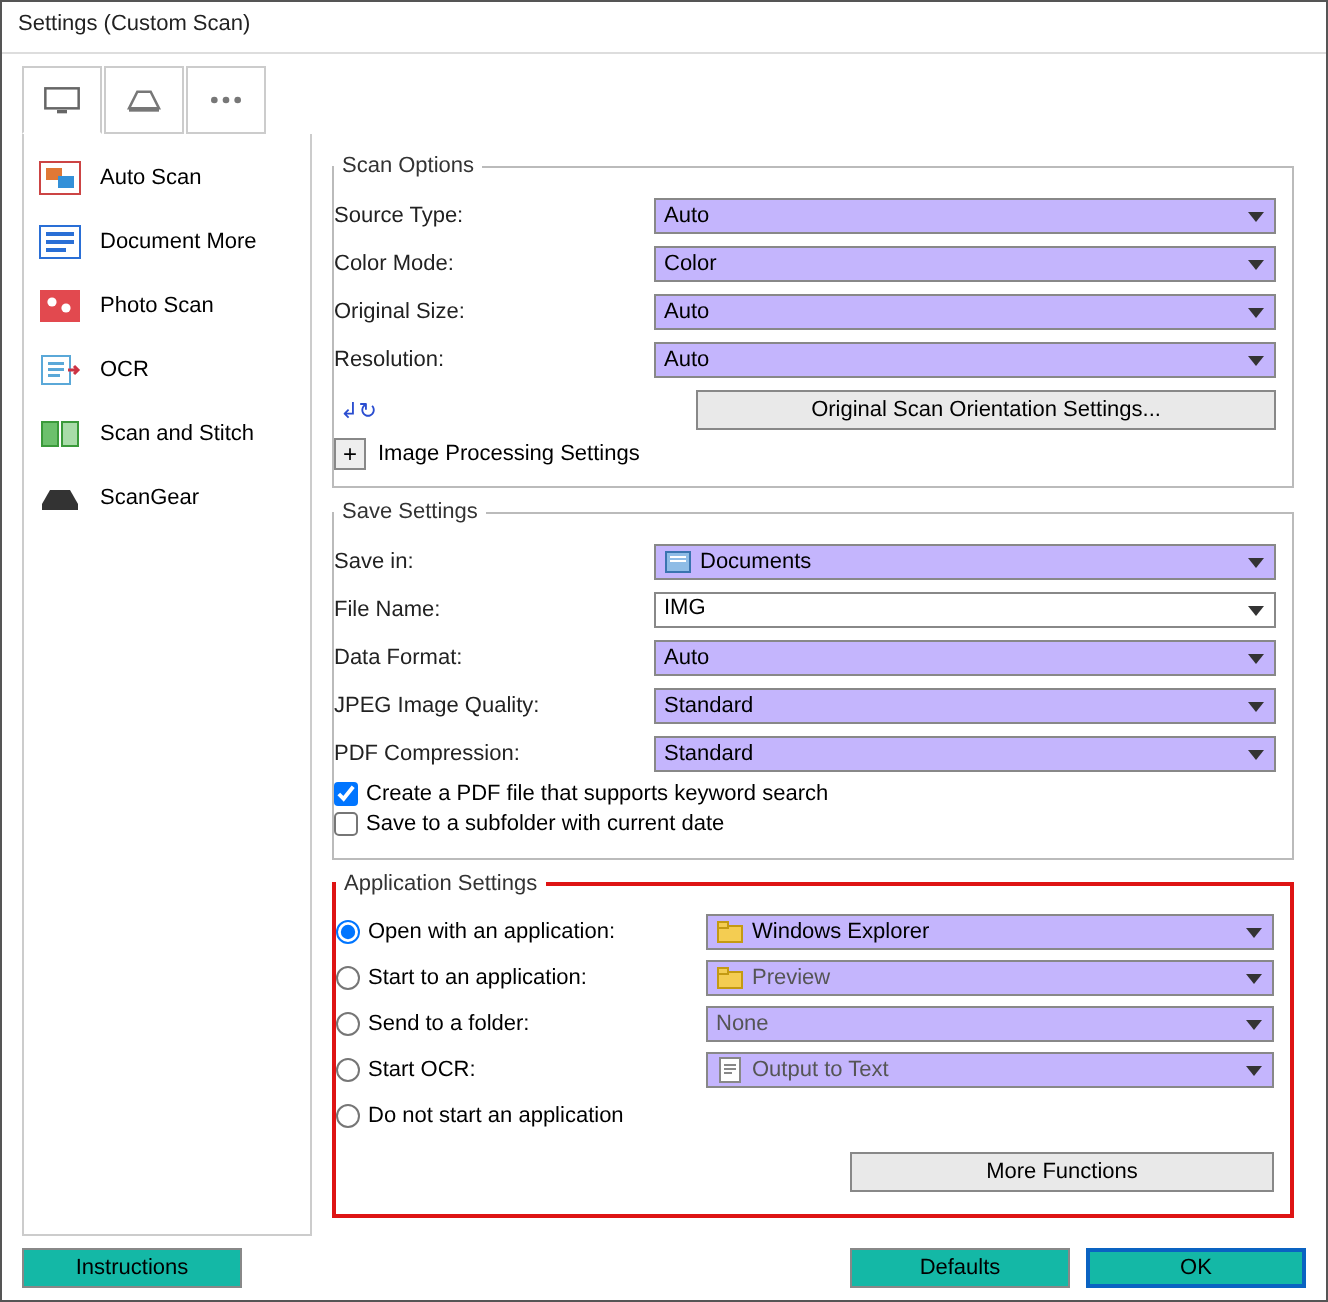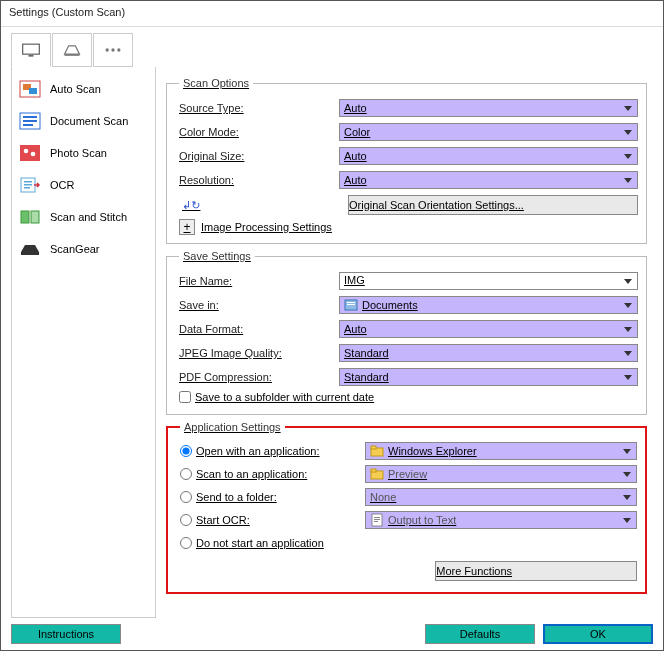--- a/index.html
+++ b/index.html
@@ -10,28 +10,28 @@
 .toolbar-tab { width: 40px; height: 34px; border: 1px solid #ccc; background: #fff; display:flex; align-items:center; justify-content:center; margin-right: 1px; }
 .toolbar-tab.active { border-bottom:1px solid #fff; position:relative; z-index:3;}
 .toolbar-tab svg { width:20px; height:16px; }
 .main { flex:1; display:flex; padding: 0 10px 0 10px; overflow:hidden; }
 .sidebar { width:145px; border:1px solid #ccc; background:#fff; margin-top:-1px; display:flex; flex-direction:column; padding-top:6px; position:relative; z-index:2;}
 .sidebar-item { height:32px; display:flex; align-items:center; padding:0 6px; gap:8px; cursor:default;}
 .sidebar-item.selected { background:#0078d7; color:#fff; }
 .side-icon { width:24px; height:20px; display:flex; align-items:center; justify-content:center;}
 .side-icon svg{width:22px;height:18px;}
 .content { flex:1; padding: 10px 6px 6px 10px; overflow:auto;}
-fieldset { border:1px solid #bbb; margin-bottom:6px; padding:6px 8px 8px 12px;text-decoration:underline; }
+fieldset { border:1px solid #bbb; margin-bottom:6px; padding:6px 8px 8px 0; }
 legend { padding:0 4px; color:#333;}
 .row { display:flex; align-items:center; height:22px; margin:2px 0;}
 .lbl { width:160px; color:#222;}
 .combo { flex:1; height:18px; background:#c4b5fd; border:1px solid #888; padding:1px 16px 1px 4px; position:relative; display:flex; align-items:center;}
 .combo::after { content:""; position:absolute; right:5px; top:6px; border-left:4px solid transparent; border-right:4px solid transparent; border-top:5px solid #333;}
 .combo .ico { width:14px; height:14px; margin-right:4px; display:inline-flex; align-items:center; justify-content:center;}
-.btn-wide { width:290px; height:20px; background:#e9e9e9; border:1px solid #888; text-align:left; line-height:18px; margin-left:auto;}
+.btn-wide { width:290px; height:20px; background:#e9e9e9; border:1px solid #888; text-align:center; line-height:18px; margin-left:auto;}
 .orient-row { display:flex; align-items:center; justify-content:flex-end; gap:6px; margin:4px 0;}
 .orient-icon { color:#2a4dd0; padding:1px 3px;}
 .expand-row{display:flex;align-items:center;gap:6px;margin-top:4px;}
 .expand-btn{width:16px;height:16px;border:1px solid #888;background:#eee;display:flex;align-items:center;justify-content:center;font-size:12px;line-height:1;}
 .checkrow{display:flex;align-items:center;gap:4px;margin:3px 0 3px 0;}
 input[type=checkbox],input[type=radio]{width:12px;height:12px;}
 .app-settings{ border:2px solid #de1414; }
 .app-settings legend{ color:#333; background:#fff; }
 .radio-row{display:flex;align-items:center;height:22px;margin:1px 0;}
 .radio-row .rlabel{display:flex;align-items:center;gap:4px;width:185px;}
@@ -85,21 +85,21 @@
       </div>
       <div class="sidebar-item">
         <span class="side-icon">
             <svg viewBox="0 0 22 18">
               <rect x="1" y="1" width="20" height="16" fill="#fff" stroke="#2a6fd6"></rect>
               <rect x="4" y="4" width="14" height="2" fill="#2a6fd6"></rect>
               <rect x="4" y="8" width="14" height="2" fill="#2a6fd6"></rect>
               <rect x="4" y="12" width="10" height="2" fill="#2a6fd6"></rect>
             </svg>
           </span>
-        <span>Document Scan</span>
+        <span>Document More</span>
       </div>
       <div class="sidebar-item">
         <span class="side-icon">
             <svg viewBox="0 0 22 18">
               <rect x="1" y="1" width="20" height="16" fill="#e2494f"></rect>
               <circle cx="7" cy="7" r="2.3" fill="#fff"></circle>
               <circle cx="14" cy="10" r="2.3" fill="#fff"></circle>
             </svg>
           </span>
         <span>Photo Scan</span>
@@ -169,54 +169,58 @@
           <div class="btn-wide">Original Scan Orientation Settings...</div>
         </div>
         <div class="expand-row">
           <div class="expand-btn">+</div>
           <span>Image Processing Settings</span>
         </div>
       </fieldset>
 
       <fieldset>
         <legend>Save Settings</legend>
-        <div class="row">
-          <span class="lbl">File Name:</span>
-          <div class="input-box"><span>IMG</span></div>
-        </div>
         <div class="row">
           <span class="lbl">Save in:</span>
           <div class="combo">
             <span class="ico">
                 <svg viewBox="0 0 14 14">
                   <rect x="1" y="2" width="12" height="10" fill="#8fbce6" stroke="#3a74b0"></rect>
                   <rect x="3" y="4" width="8" height="1" fill="#fff"></rect>
                   <rect x="3" y="6" width="8" height="1" fill="#fff"></rect>
                 </svg>
               </span>
             <span>Documents</span>
           </div>
         </div>
         <div class="row">
+          <span class="lbl">File Name:</span>
+          <div class="input-box"><span>IMG</span></div>
+        </div>
+        <div class="row">
           <span class="lbl">Data Format:</span>
           <div class="combo">
               <span>Auto</span>
             </div>
         </div>
         <div class="row">
           <span class="lbl">JPEG Image Quality:</span>
           <div class="combo">
               <span>Standard</span>
             </div>
         </div>
         <div class="row">
           <span class="lbl">PDF Compression:</span>
           <div class="combo">
               <span>Standard</span>
             </div>
+        </div>
+        <div class="checkrow">
+          <input type="checkbox" checked="" style="">
+          <span>Create a PDF file that supports keyword search</span>
         </div>
         <div class="checkrow">
           <input type="checkbox" style="">
           <span>Save to a subfolder with current date</span>
         </div>
       </fieldset>
 
       <fieldset class="app-settings">
         <legend>Application Settings</legend>
 
@@ -231,21 +235,21 @@
                   <rect x="1" y="4" width="12" height="8" fill="#f4cd52" stroke="#c49a12"></rect>
                   <rect x="1" y="2" width="5" height="3" fill="#f4cd52" stroke="#c49a12"></rect>
                 </svg>
               </span>
             <span>Windows Explorer</span>
           </div>
         </div>
         <div class="radio-row disabled">
           <label class="rlabel">
               <input type="radio" name="app" style="">
-              <span>Scan to an application:</span>
+              <span>Start to an application:</span>
             </label>
           <div class="combo">
             <span class="ico">
                 <svg viewBox="0 0 14 14">
                   <rect x="1" y="4" width="12" height="8" fill="#f4cd52" stroke="#c49a12"></rect>
                   <rect x="1" y="2" width="5" height="3" fill="#f4cd52" stroke="#c49a12"></rect>
                 </svg>
               </span>
             <span>Preview</span>
           </div>

